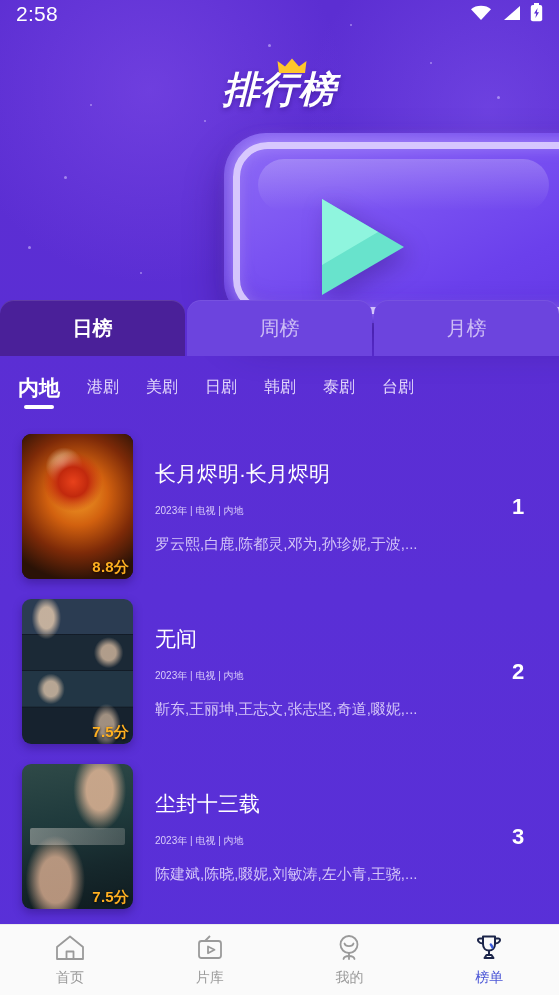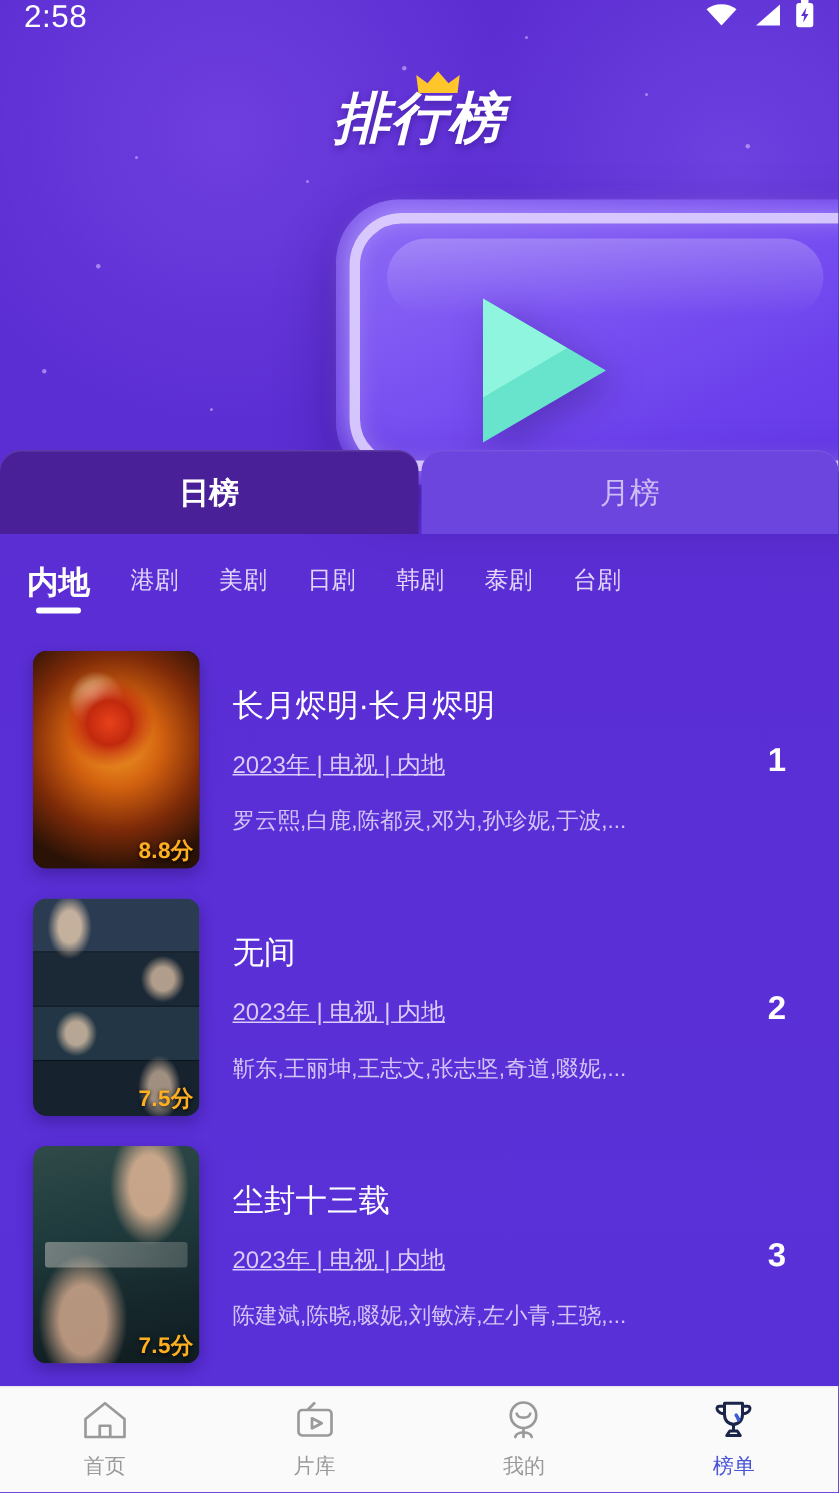--- a/index.html
+++ b/index.html
@@ -25,32 +25,32 @@
     background:radial-gradient(circle at 50% 50%, rgba(126,76,232,.55) 0%, rgba(92,46,210,0) 65%);
   }
   .hero-glow2 {
     position:absolute; right:-120px; top:-80px; width:380px; height:380px;
     background:radial-gradient(circle at 50% 50%, rgba(130,88,240,.45) 0%, rgba(92,46,210,0) 68%);
   }
 
   
   .statusbar {
     position:absolute; left:0; top:0; width:559px; height:42px;
-    display:flex; align-items:flex-start; justify-content:space-between;
-    padding:0 16px; z-index:30;
+    display:flex; align-items:flex-end; justify-content:space-between;
+    padding:16px 16px; z-index:30;
   }
   .clock { color:#fff; font-size:21px; letter-spacing:.3px; }
   .sysicons { display:flex; align-items:center; gap:9px; }
 
   
   .title-wrap {
     position:absolute; left:0; top:60px; width:559px;
     display:flex; justify-content:center; align-items:flex-end; z-index:20;
   }
-  .title-art { position:relative; display:inline-block; }
+  .title-art { position:relative; display:inline-block;margin-top:11px; }
   .title-text {
     font-size:37px; font-weight:bold; color:#ffffff;
     font-style:italic; letter-spacing:1px; line-height:1;
     text-shadow:0 2px 5px rgba(40,10,110,.45);
   }
   .crown { position:absolute; left:50%; top:-13px; transform:translateX(-10%); }
 
   
   .playcard {
     position:absolute; left:224px; top:133px; width:395px; height:190px;
@@ -141,21 +141,21 @@
     position:absolute; right:4px; bottom:2px;
     font-size:15px; font-weight:bold; color:#ffb020;
     text-shadow:0 1px 3px rgba(0,0,0,.85);
     letter-spacing:.2px;
   }
   .row-info { flex:1; padding-left:22px; min-width:0; }
   .row-title {
     font-size:21px; color:#ffffff; margin-bottom:16px;
     white-space:nowrap; overflow:hidden; text-overflow:ellipsis;
   }
-  .row-meta { font-size:16px; color:#d9ccfa; margin-bottom:17px;text-decoration:underline; }
+  .row-meta { font-size:10px; color:#d9ccfa; margin-bottom:17px; }
   .row-cast {
     font-size:15px; color:#d3c4f8;
     white-space:nowrap; overflow:hidden; text-overflow:ellipsis;
     max-width:320px;
   }
   .rank {
     width:46px; text-align:center; font-size:22px; font-weight:bold;
     color:#ffffff; flex:none;
   }
 
@@ -262,20 +262,21 @@
         <svg width="30" height="17" viewBox="0 0 30 17">
           <path d="M2 15 L0.5 3 L8 8.5 L15 0.5 L22 8.5 L29.5 3 L28 15 Z" fill="#ffc62b"></path>
         </svg>
       </span>
       <span class="title-text">排行榜</span>
     </div>
   </div>
 
   <div class="seg-tabs">
     <div class="seg-tab active">日榜</div>
+    <div class="seg-tab">周榜</div>
     <div class="seg-tab">月榜</div>
   </div>
 
   <div class="cat-strip">
     <div class="cat active">内地</div>
     <div class="cat">港剧</div>
     <div class="cat">美剧</div>
     <div class="cat">日剧</div>
     <div class="cat">韩剧</div>
     <div class="cat">泰剧</div>

